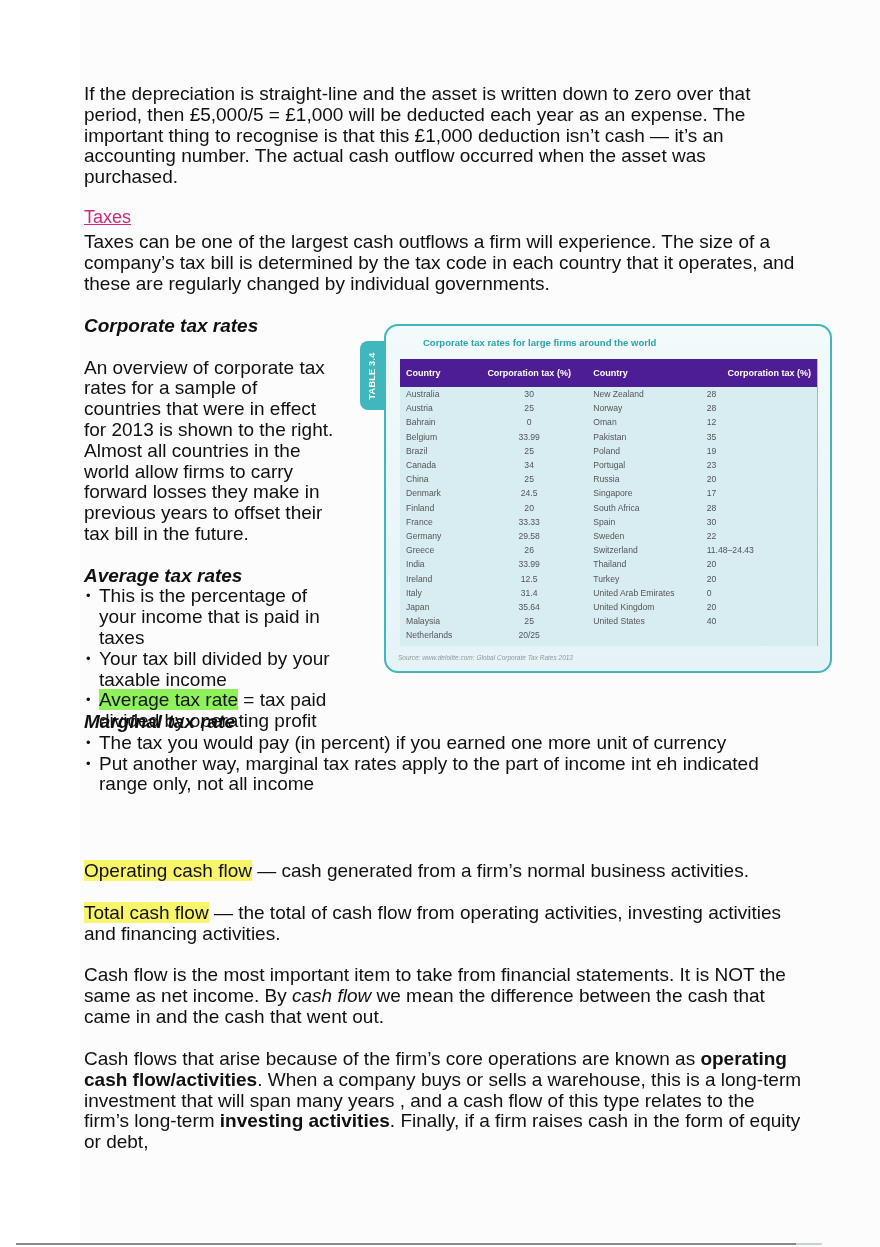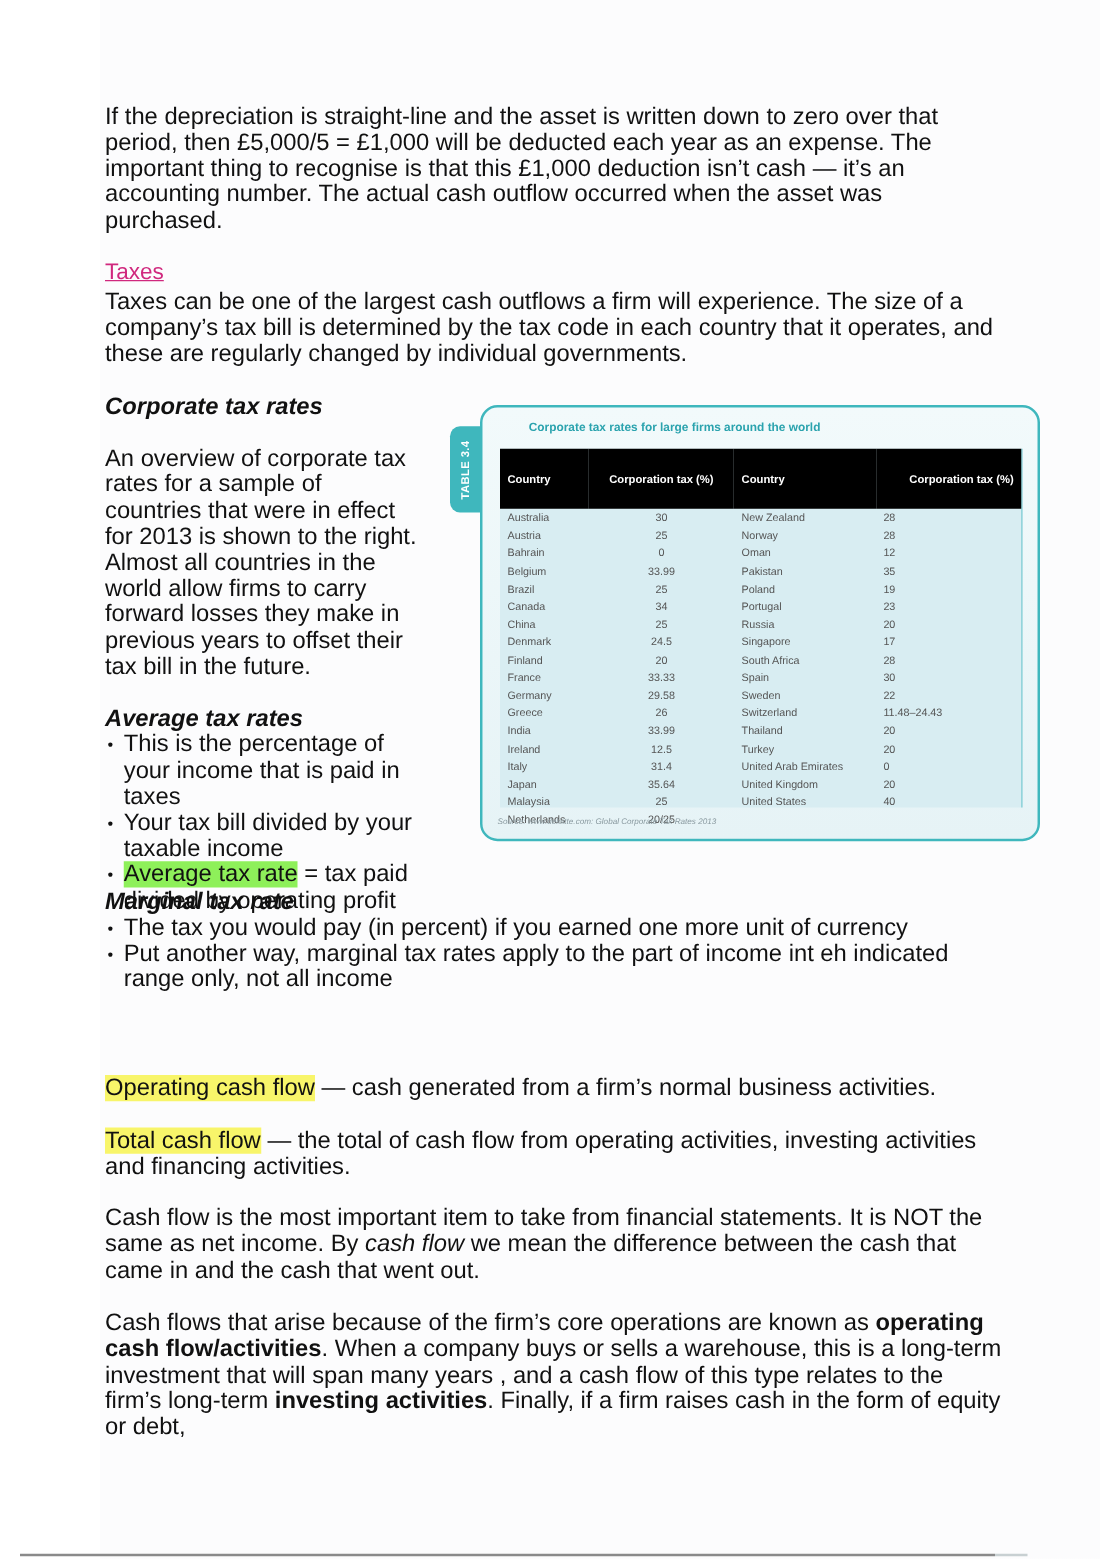--- a/index.html
+++ b/index.html
@@ -53,22 +53,22 @@
   .fig-title {
     position: absolute; left: 13px; top: 11px;
     font-size: 9.5px; font-weight: bold; color: #2ba3ae; margin-left: 24px;
   }
   .tbl-wrap {
     position: absolute; left: 14px; top: 33px; width: 418px; height: 287px;
     background: #d8edf2; border-right: 1.5px solid #7dccd3; box-sizing: border-box;
   }
   table.tx { border-collapse: collapse; width: 100%; font-size: 8.6px; color: #555; }
   table.tx th {
-    background: #000000; color: #fff; font-weight: bold; text-align: left;
-    padding: 17px 6px; height: 14px; font-size: 9px;
+    background: #4c1d95; color: #fff; font-weight: bold; text-align: left;
+    padding: 7px 6px; height: 14px; font-size: 9px;
   }
   table.tx td { padding: 0 6px; height: 14.2px; }
   table.tx td.v { text-align: center; }
   table.tx th.c2 { text-align: center; }
   table.tx th.c4 { text-align: right; }
   table.tx td.v4 { padding-right: 40px; }
   .fig-source {
     position: absolute; left: 12px; top: 328px;
     font-size: 6.5px; font-style: italic; color: #8a9aa0;
   }

